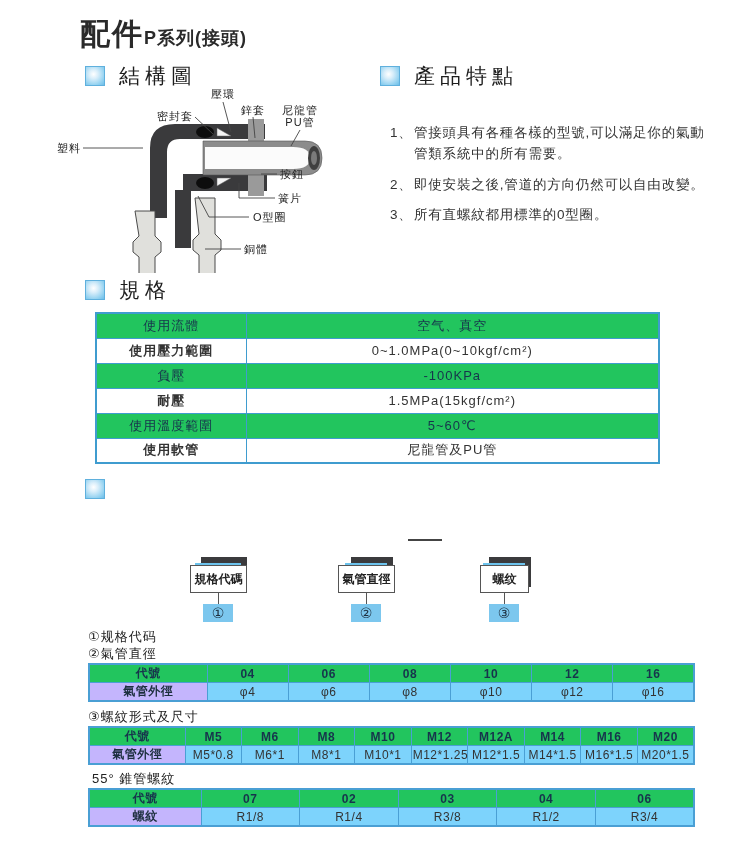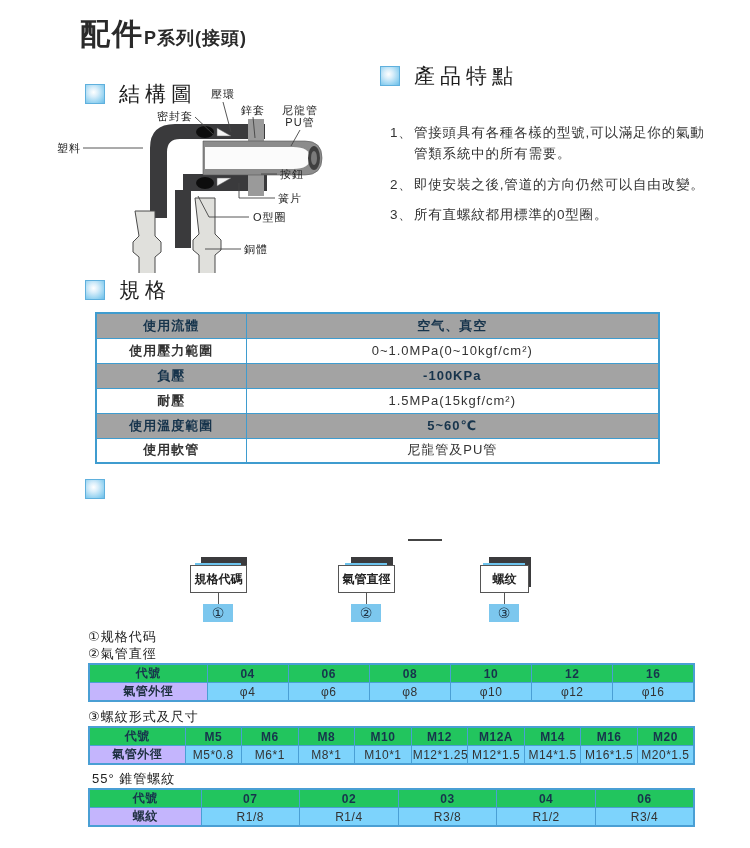--- a/index.html
+++ b/index.html
@@ -21,21 +21,21 @@
   
   .feat-item { display:flex; font-size:13.5px; color:#333; letter-spacing:0.8px; line-height:21px; }
   .feat-num { flex:0 0 24px; }
 
   
   table { border-collapse:collapse; table-layout:fixed; }
   .spec-table { width:565px; border:2px solid #3f9ccf; }
   .spec-table td { border:1px solid #3f9ccf; height:25px; text-align:center;
                    font-size:13px; letter-spacing:1px; }
   .spec-table td.lbl { width:150px; font-weight:700; color:#1d2f3f; }
-  .spec-table tr.blue td { background:#a3a3a3; color:#17344c; font-weight:700; }
+  .spec-table tr.blue td { background:#22c55e; color:#17344c; font-weight:400; }
   .spec-table tr.white td { background:#ffffff; color:#333; }
   .spec-table tr.white td.val { font-weight:400; }
 
   
   .code-wrap { position:absolute;margin-top:38px; }
   .code-shadow { position:absolute; left:6px; top:-6px; width:100%; height:100%; background:#3b3b3d; }
   .code-face { position:absolute; left:0; top:0; width:100%; height:100%; background:#6cc3ed;
                color:#fff; font-size:20px; font-weight:500; display:flex; align-items:center; justify-content:center; }
   .order-label { position:absolute; height:28px; border:1px solid #555; background:#fff;
                  display:flex; align-items:center; justify-content:center; font-size:12px; font-weight:700; color:#222; }
@@ -59,21 +59,21 @@
 </style>
 </head>
 <body>
 
 <div class="page">
 
   <div class="abs" style="left:80px; top:14px;">
     <span class="title-main">配件</span><span class="title-sub">P系列(接頭)</span>
   </div>
 
-  <div class="abs sec-header" style="left:85px; top:80px;">
+  <div class="abs sec-header" style="left:85px; top:62px;">
     <span class="sec-icon"></span>
     <span class="sec-title">結構圖</span>
   </div>
 
   <div class="abs sec-header" style="left:380px; top:62px;">
     <span class="sec-icon"></span>
     <span class="sec-title">產品特點</span>
   </div>
 
   <svg class="abs" style="left:55px; top:86px;" width="305" height="187" viewBox="0 0 305 187">

